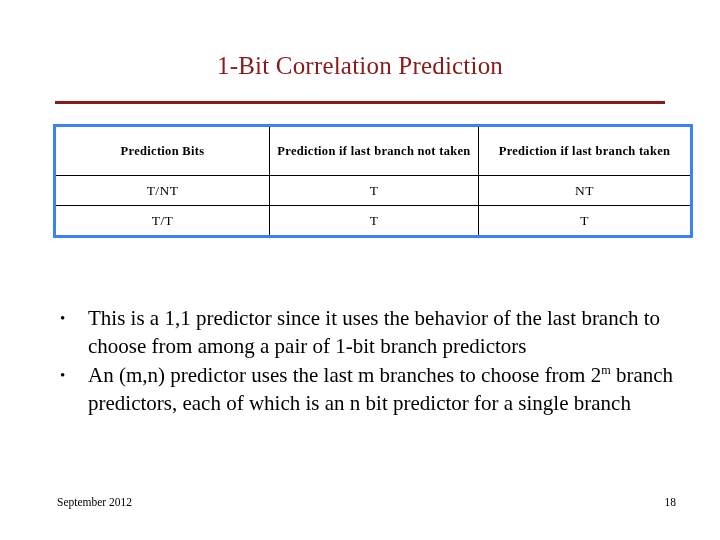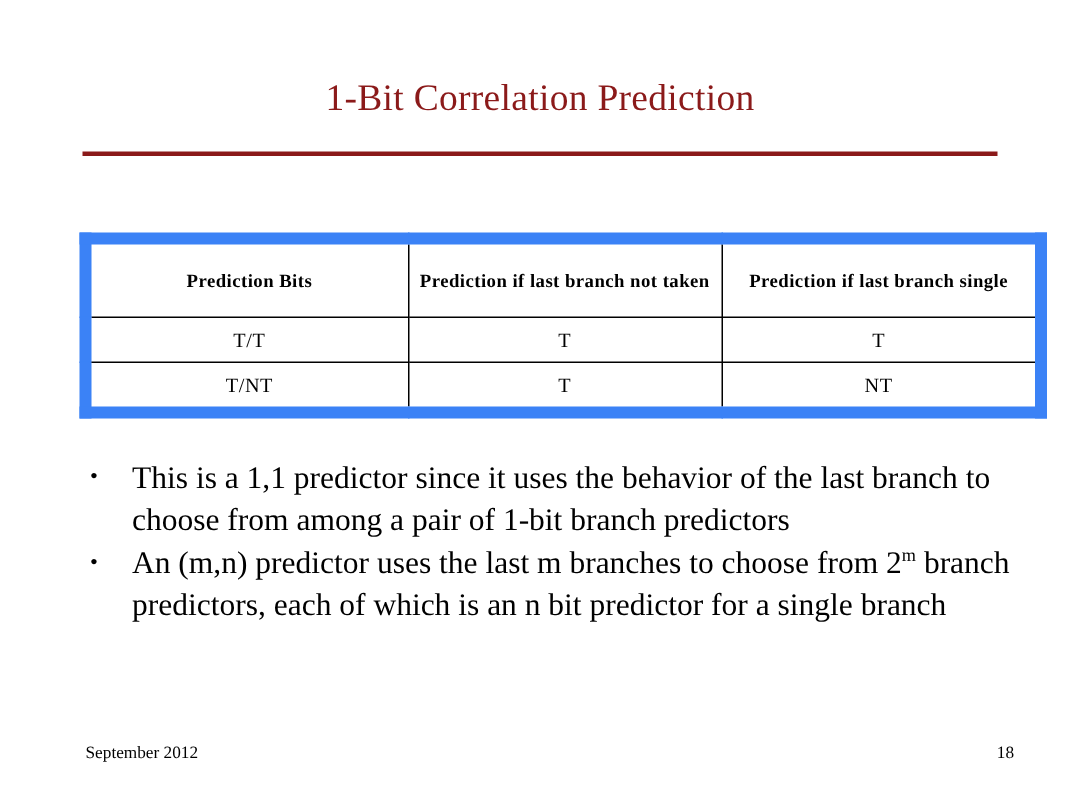--- a/index.html
+++ b/index.html
@@ -50,22 +50,21 @@
     position: absolute;
     left: 53px;
     top: 124px;
     width: 637px;
   }
 
   table.pred {
     border-collapse: collapse;
     width: 637px;
     table-layout: fixed;
-    border: 8px solid #3b82f6;
-    margin-top: 31px;
+    border: 3px solid #3b82f6;
   }
 
   table.pred col.c1 { width: 215px; }
   table.pred col.c2 { width: 209px; }
   table.pred col.c3 { width: 213px; }
 
   table.pred th,
   table.pred td {
     border: 1.5px solid #000000;
     text-align: center;
@@ -153,34 +152,34 @@
     <table class="pred">
       <colgroup>
         <col class="c1">
           <col class="c2">
           <col class="c3">
       </colgroup>
       <thead>
         <tr>
           <th>Prediction Bits</th>
           <th>Prediction if last branch not taken</th>
-          <th>Prediction if last branch single</th>
+          <th>Prediction if last branch taken</th>
         </tr>
       </thead>
       <tbody>
+        <tr>
+          <td>T/NT</td>
+          <td>T</td>
+          <td>NT</td>
+        </tr>
         <tr>
           <td>T/T</td>
           <td>T</td>
           <td>T</td>
         </tr>
-        <tr>
-          <td>T/NT</td>
-          <td>T</td>
-          <td>NT</td>
-        </tr>
       </tbody>
     </table>
   </div>
 
   <div class="bullets">
 
     <div class="bullet">
       <span class="marker">•</span>
       <span class="btext">This is a 1,1 predictor since it uses the behavior of the last branch to choose from among a pair of 1-bit branch predictors</span>
     </div>

